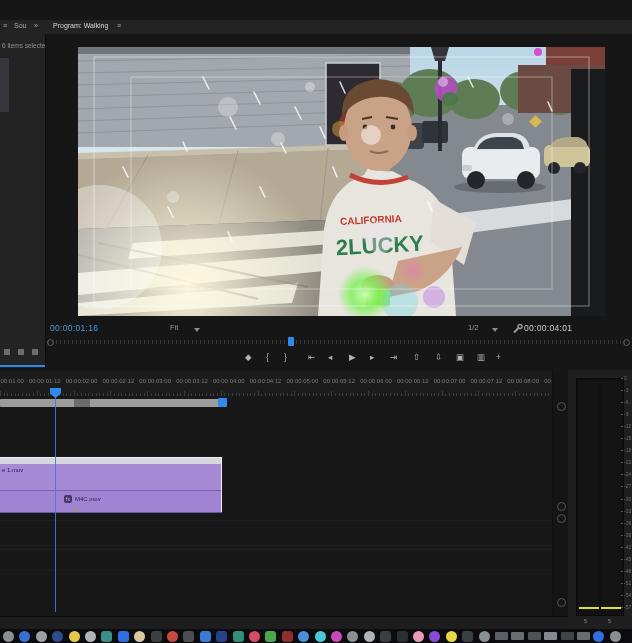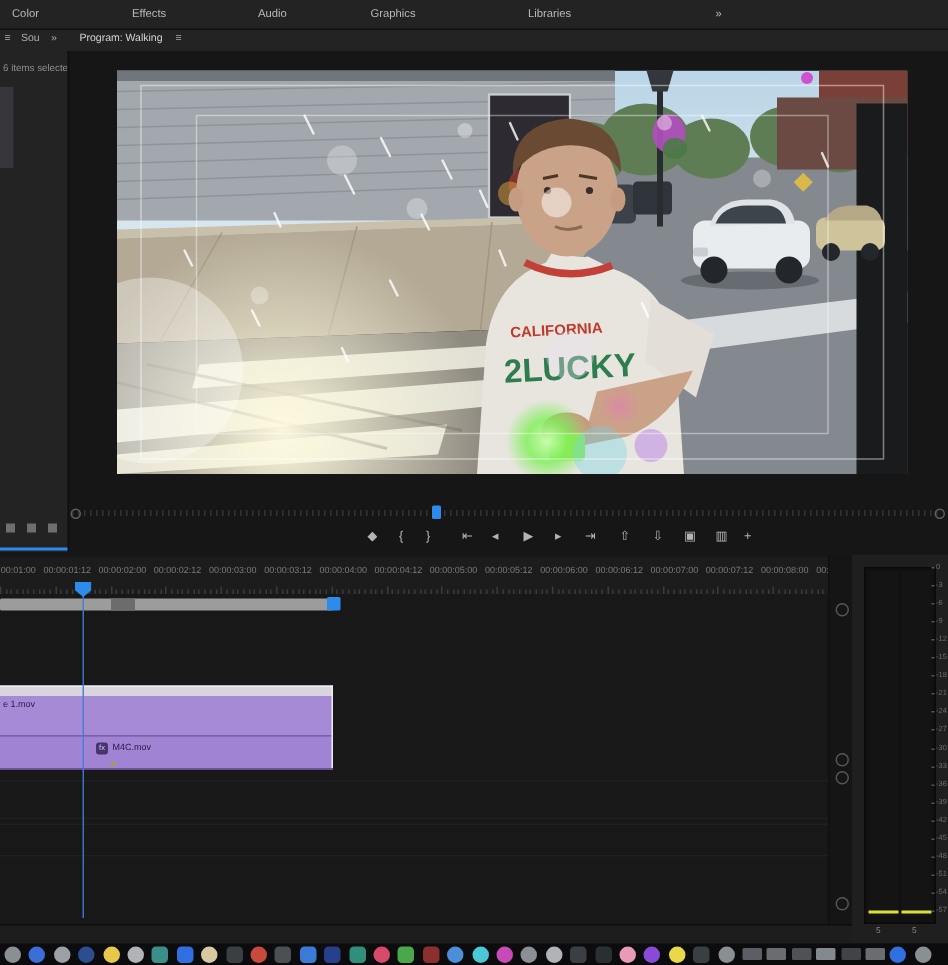--- a/index.html
+++ b/index.html
@@ -71,30 +71,20 @@
   .dicon.circle{border-radius:50%;}
   .dicon.square{border-radius:3px;}
   .dicon.win{top:3px;width:13px;height:8px;border-radius:1px;opacity:.85;}
   .wrench-svg{position:absolute;left:466px;top:3px;}
 </style>
 </head>
 <body>
 
 <div class="stage">
 
-  <div class="abs menubar">
-    <div id="menu-items">
-        <span class="menu-item" style="left: 8px;">Color</span>
-        <span class="menu-item" style="left: 88px;">Effects</span>
-        <span class="menu-item" style="left: 172px;">Audio</span>
-        <span class="menu-item" style="left: 247px;">Graphics</span>
-        <span class="menu-item" style="left: 352px;">Libraries</span>
-      </div>
-    <span class="menu-item" style="left:477px">»</span>
-  </div>
 
   <div class="abs tabrow">
     <span class="tab-txt" style="left:3px">≡</span>
     <span class="tab-txt" style="left:14px">Sou</span>
     <span class="tab-txt" style="left:34px">»</span>
     <span class="tab-txt tab-active" style="left:53px">Program: Walking</span>
     <span class="tab-txt" style="left:117px">≡</span>
   </div>
 
   <div class="abs left-panel">
@@ -256,20 +246,32 @@
             <line x1="255" y1="120" x2="259" y2="130"></line>
           <line x1="150" y1="185" x2="154" y2="194"></line>
             <line x1="105" y1="95" x2="109" y2="104"></line>
         </g>
 
         <rect x="16" y="10" width="495" height="249" fill="none" stroke="#ffffff" stroke-opacity=".45"></rect>
         <rect x="53" y="30" width="421" height="212" fill="none" stroke="#ffffff" stroke-opacity=".4"></rect>
       </svg>
     </div>
 
+    <div class="abs tc-row">
+      <span class="tc-blue">00:00:01:16</span>
+      <span class="fit-txt">Fit</span>
+      <span class="chev" style="left:148px;top:8px"></span>
+      <span class="half-txt">1/2</span>
+      <span class="chev" style="left:446px;top:8px"></span>
+      <svg class="wrench-svg" width="11" height="11">
+        <path d="M2,9.5 L7,4.5" stroke="#9c9c9c" stroke-width="2"></path>
+        <circle cx="8" cy="3.5" r="2" fill="none" stroke="#9c9c9c" stroke-width="1.4"></circle>
+      </svg>
+      <span class="tc-white">00:00:04:01</span>
+    </div>
 
     <div class="abs scrubber">
       <div id="scrub-ticks">
           <span class="stick" style="left: 2px;"></span>
           <span class="stick" style="left: 6px;"></span>
           <span class="stick" style="left: 10px;"></span>
           <span class="stick" style="left: 14px;"></span>
           <span class="stick" style="left: 18px;"></span>
           <span class="stick" style="left: 22px;"></span>
           <span class="stick" style="left: 26px;"></span>

